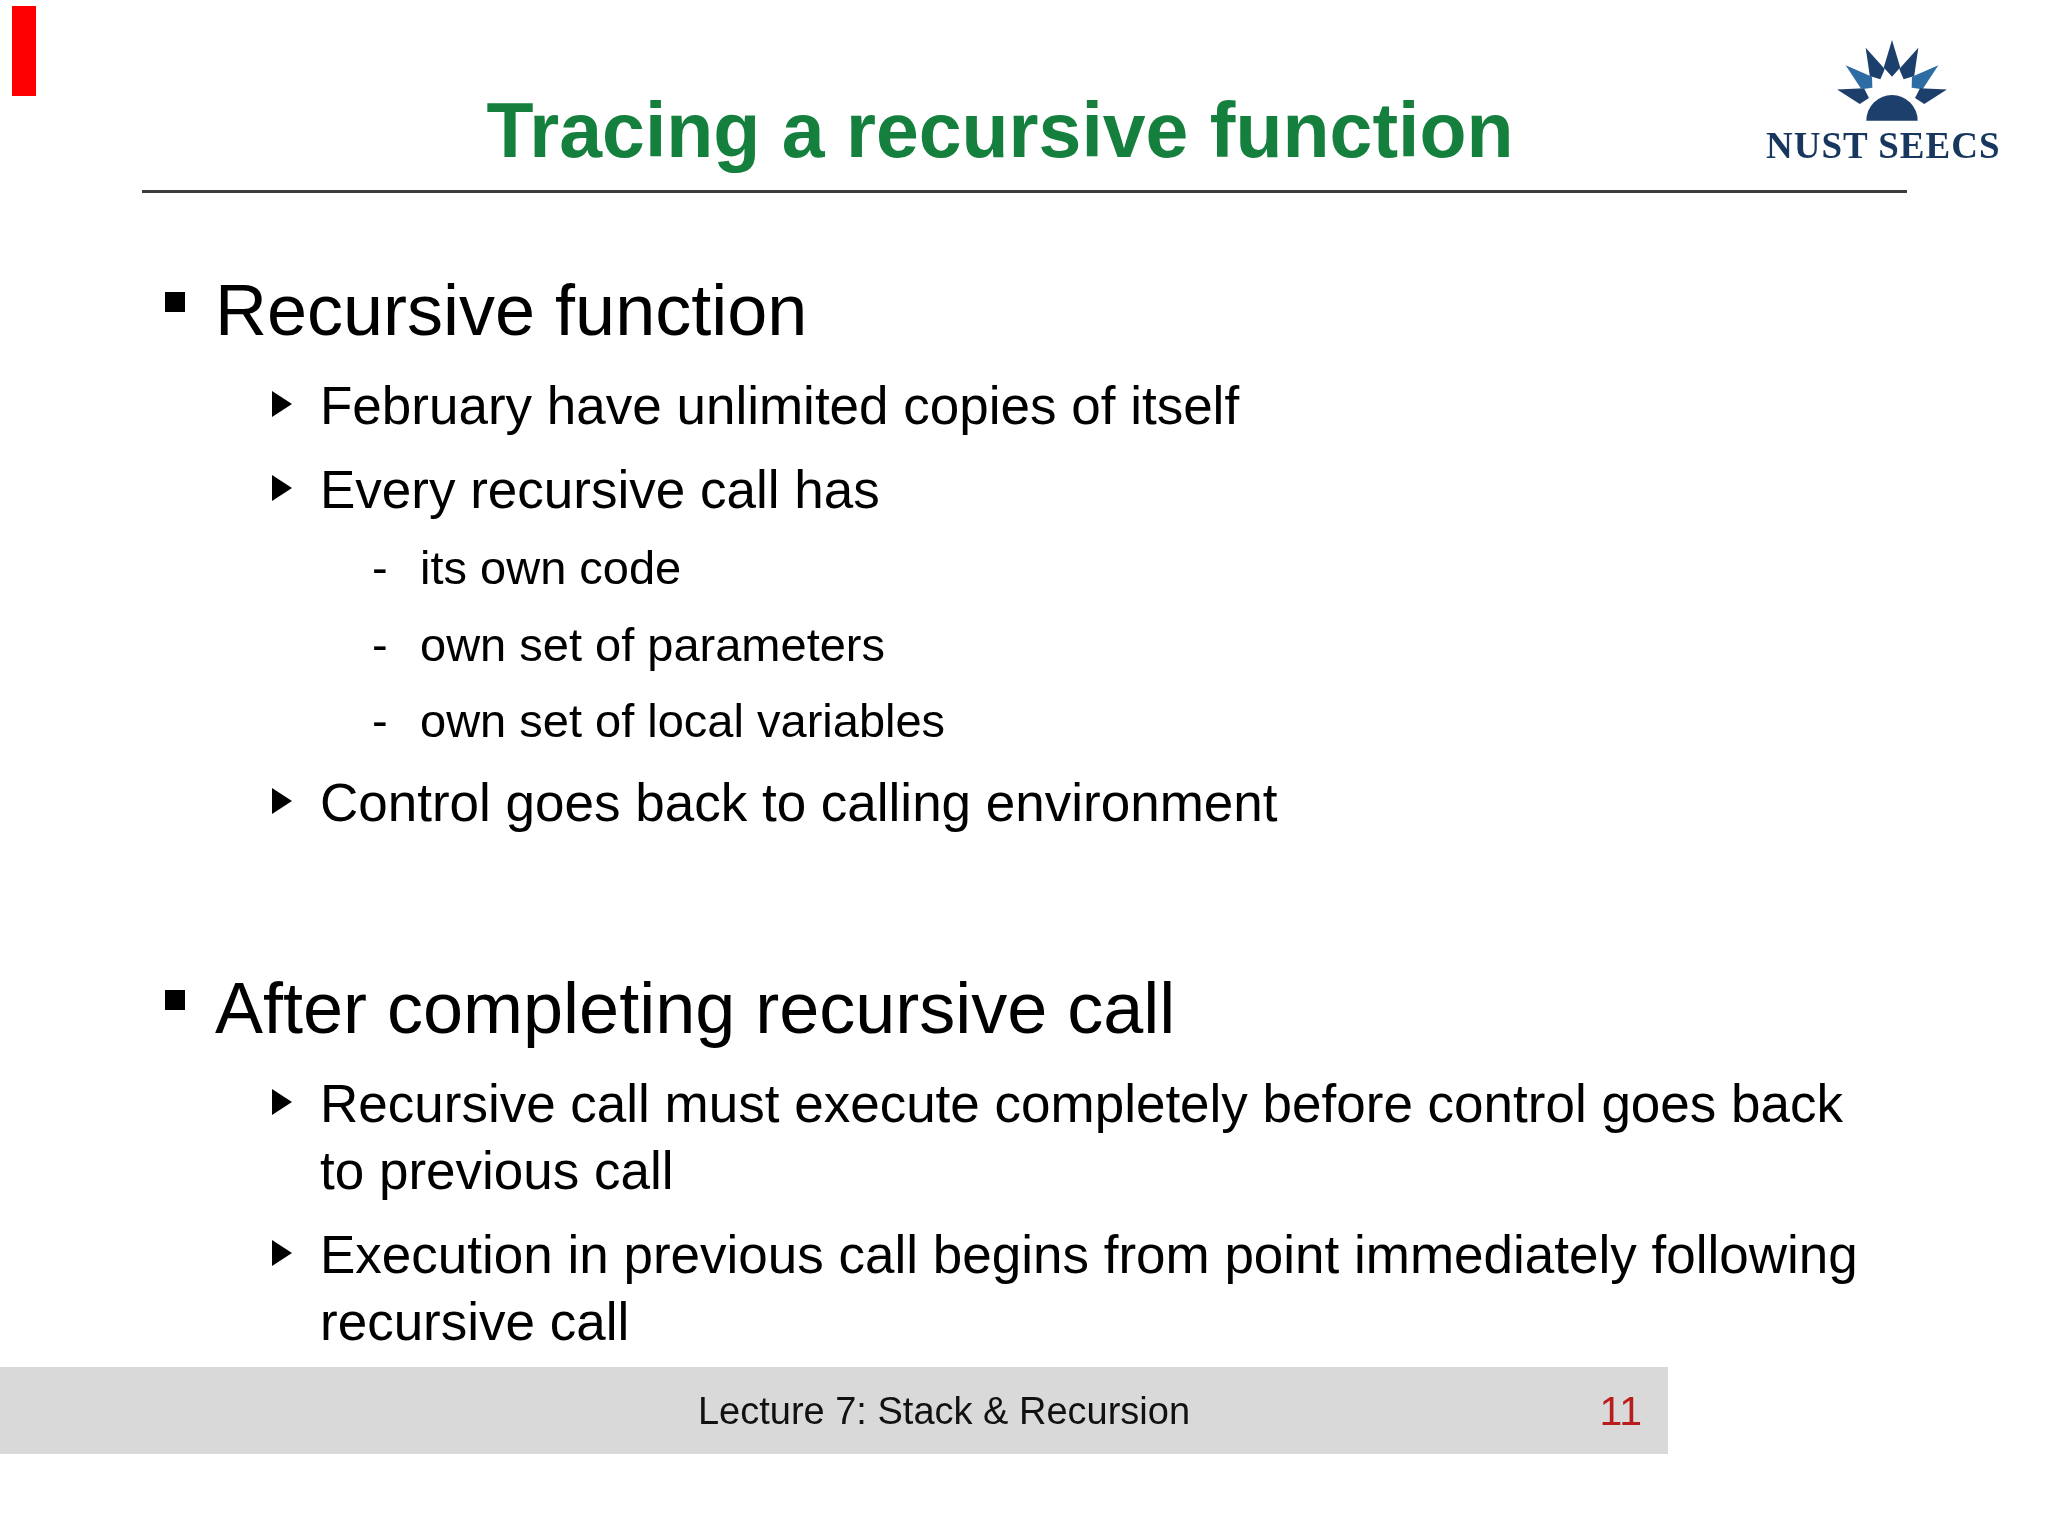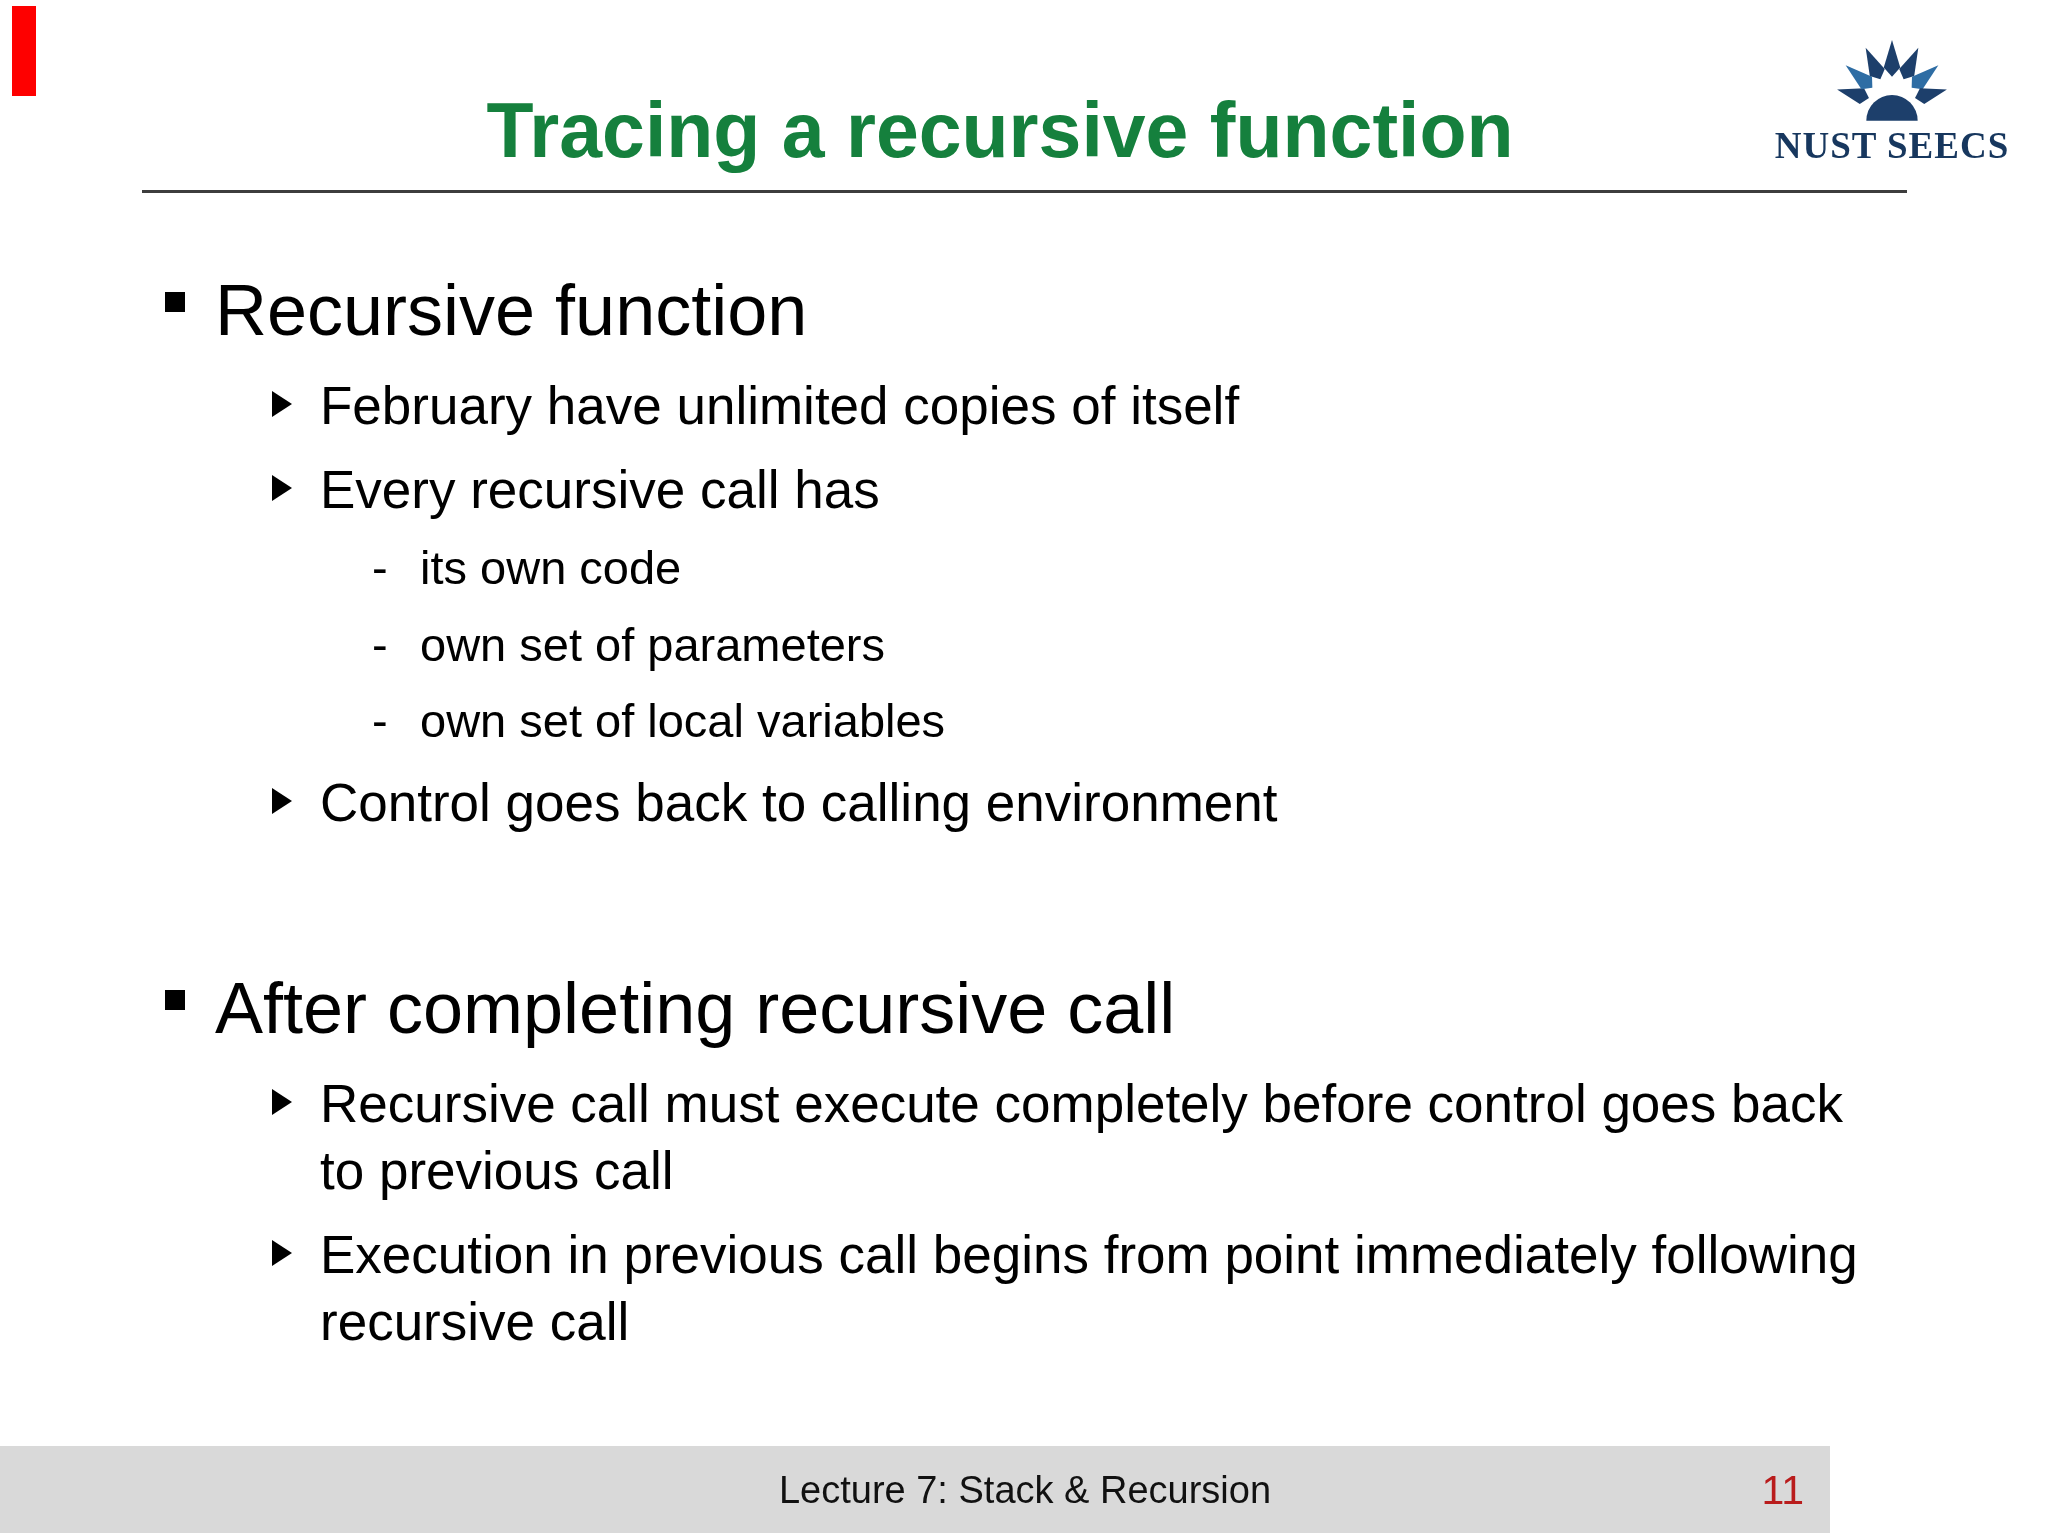--- a/index.html
+++ b/index.html
@@ -18,21 +18,21 @@
   .title {
     position:absolute; top:86px; left:0; width:2000px; margin:0;
     text-align:center;
     font-size:77px; font-weight:bold; color:#15803d;
   }
 
   
   .rule { position:absolute; left:142px; top:190px; width:1765px; height:3px; background:#3d3d3d; }
 
   
-  .logo { position:absolute; left:1766px; top:40px; width:252px; text-align:center; }
+  .logo { position:absolute; left:1766px; top:40px; width:252px; }
   .logo svg { display:block; margin:0 auto; }
   .logo-text {
     font-family:"Liberation Serif","DejaVu Serif",serif;
     font-weight:bold; font-size:37px; color:#17375e; letter-spacing:1px;
     margin-top:-4px; white-space:nowrap;
   }
 
   
   .content { position:absolute; left:165px; top:268px; width:1730px; }
   .row { display:flex; align-items:flex-start; }
@@ -44,21 +44,21 @@
   .bcol1 { flex:0 0 50px; }
   .sq { display:block; width:20px; height:20px; background:#000; margin-top:24px; }
   .bcol2 { flex:0 0 48px; }
   .tri { display:block; width:0; height:0;
          border-top:13px solid transparent; border-bottom:13px solid transparent;
          border-left:20px solid #000; margin-top:18px; }
   .bcol3 { flex:0 0 48px; }
   .txt { flex:1 1 auto; }
 
   
-  .footer { position:absolute; left:0; top:1446px; width:1830px; height:87px; background:#d9d9d9; }
+  .footer { position:absolute; left:0; top:1367px; width:1668px; height:87px; background:#d9d9d9; }
   .footer-text {
     position:absolute; left:calc(50% + 110px); top:50%;
     transform:translate(-50%,-50%);
     font-size:38px; color:#111; white-space:nowrap;
   }
   .page-number {
     position:absolute; right:26px; top:50%; transform:translateY(-50%);
     font-size:41px; color:#b91c1c;
   }
 </style>

